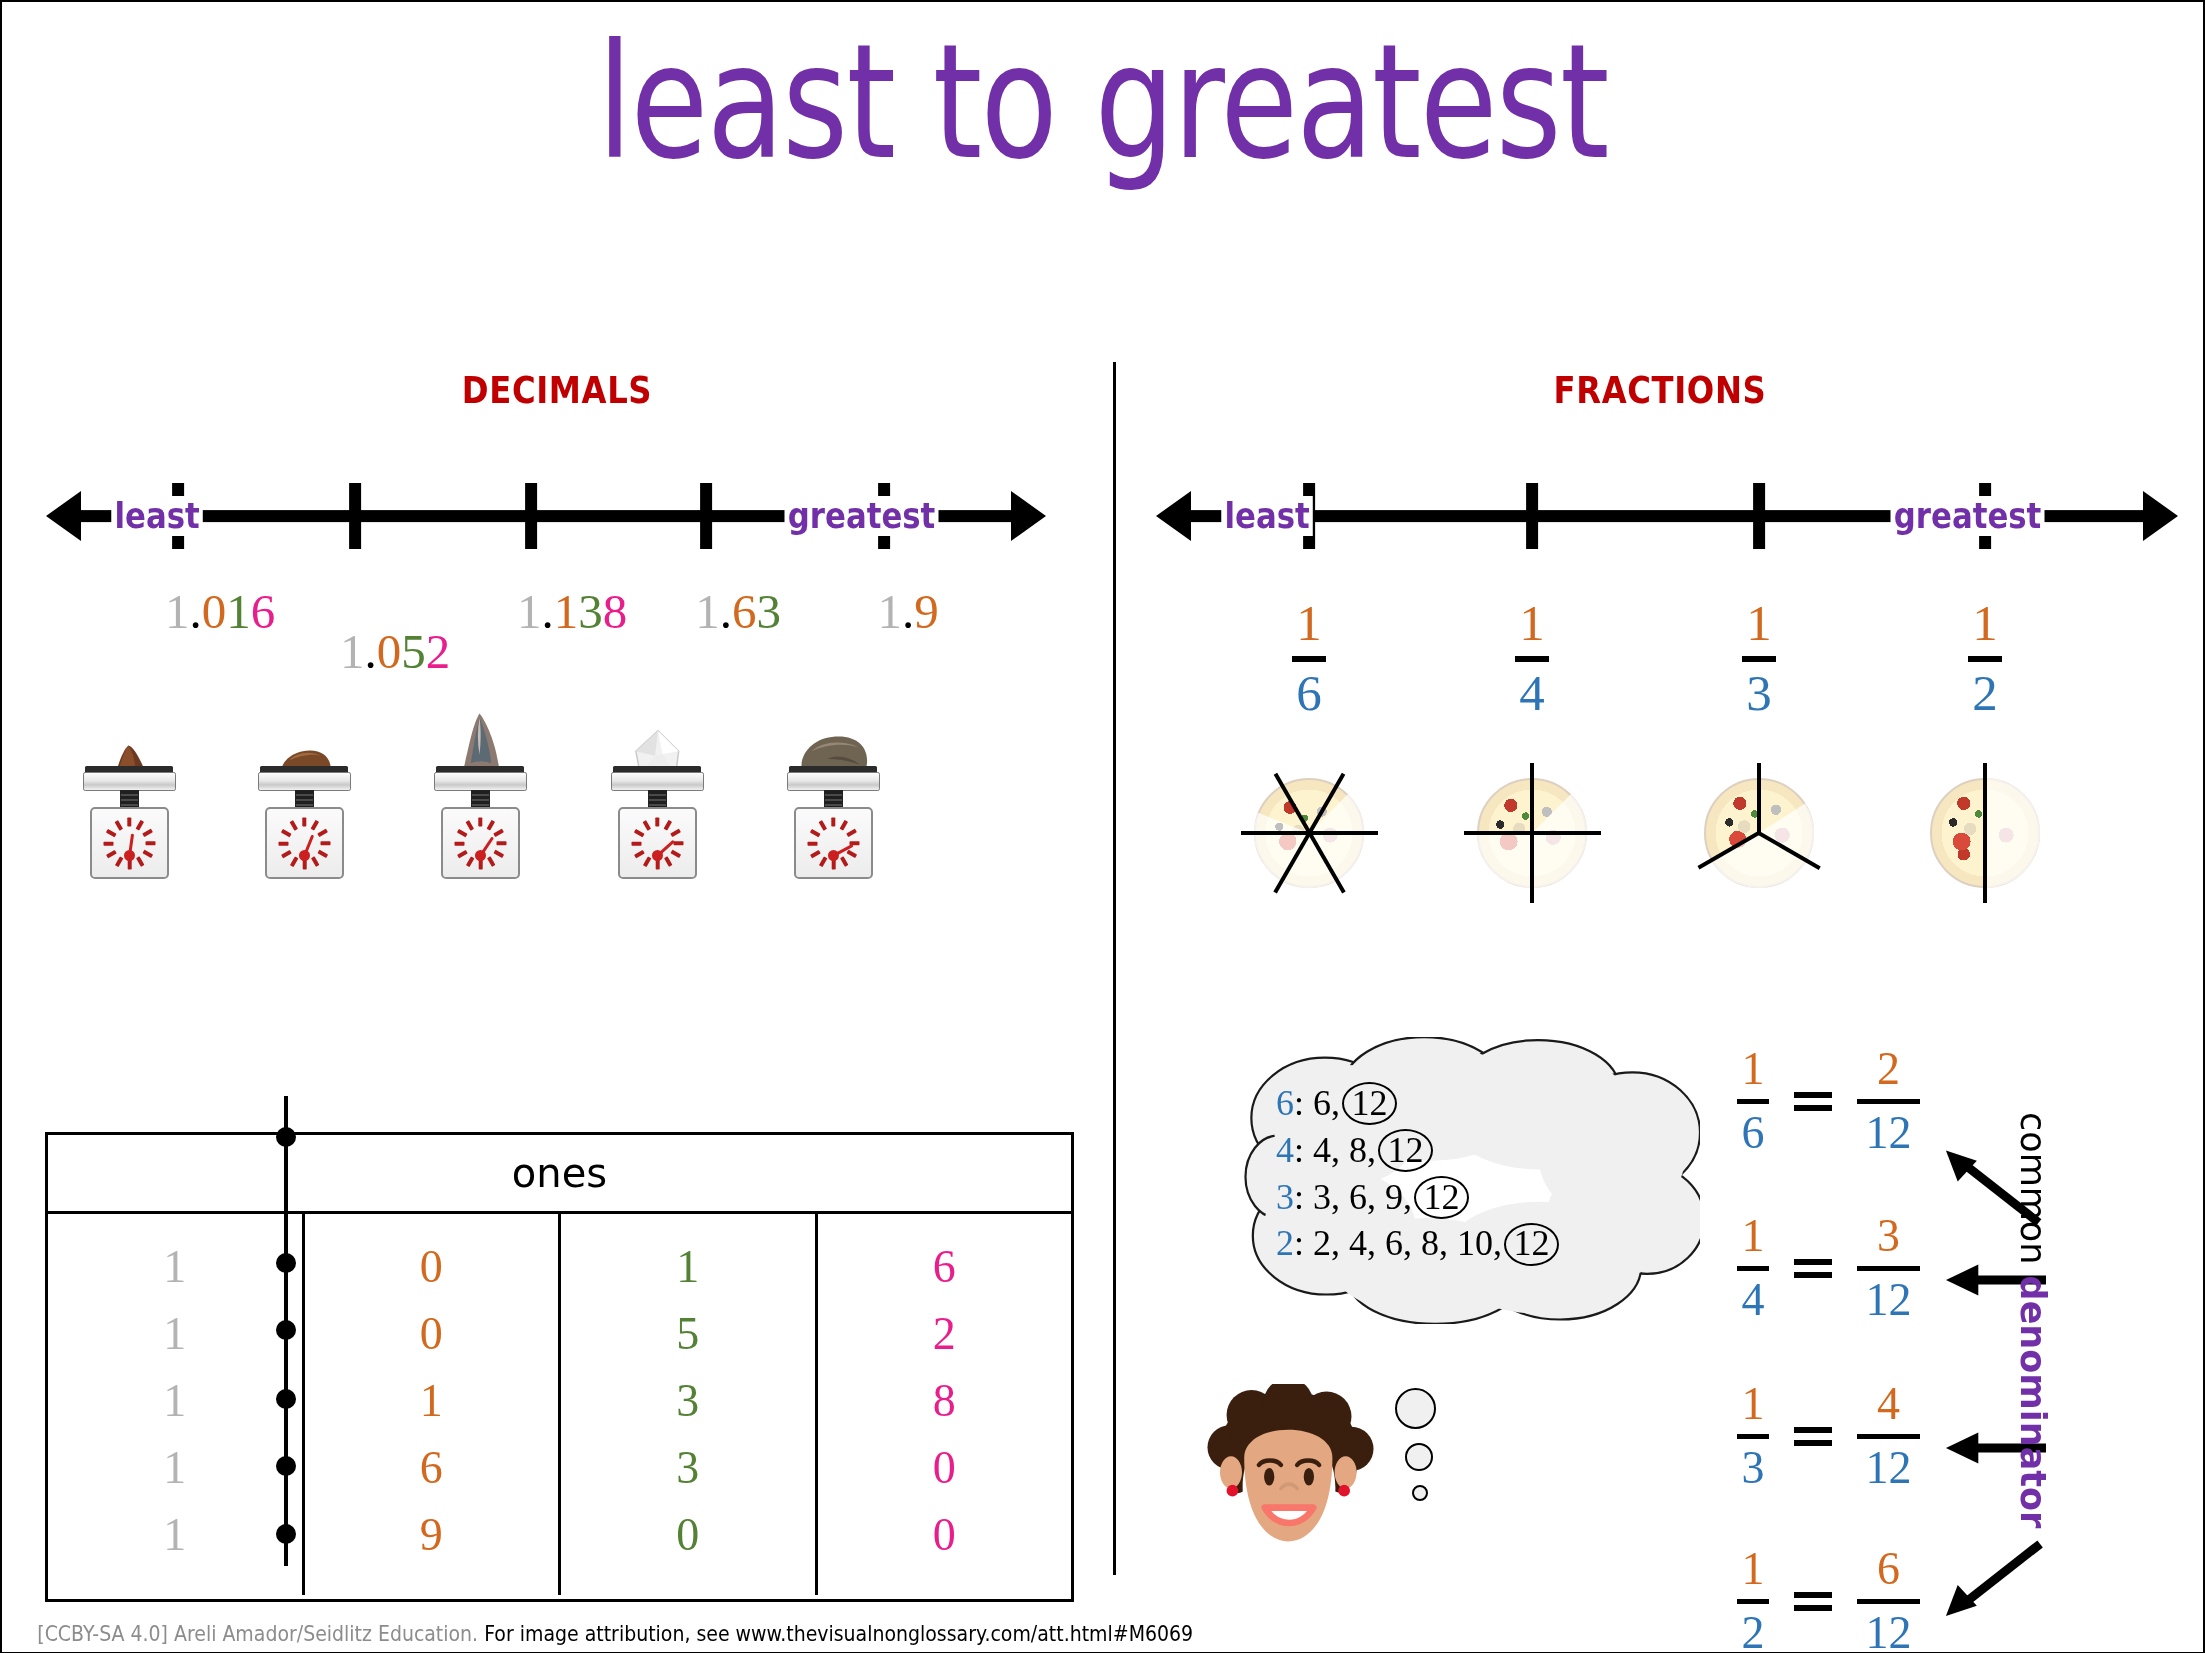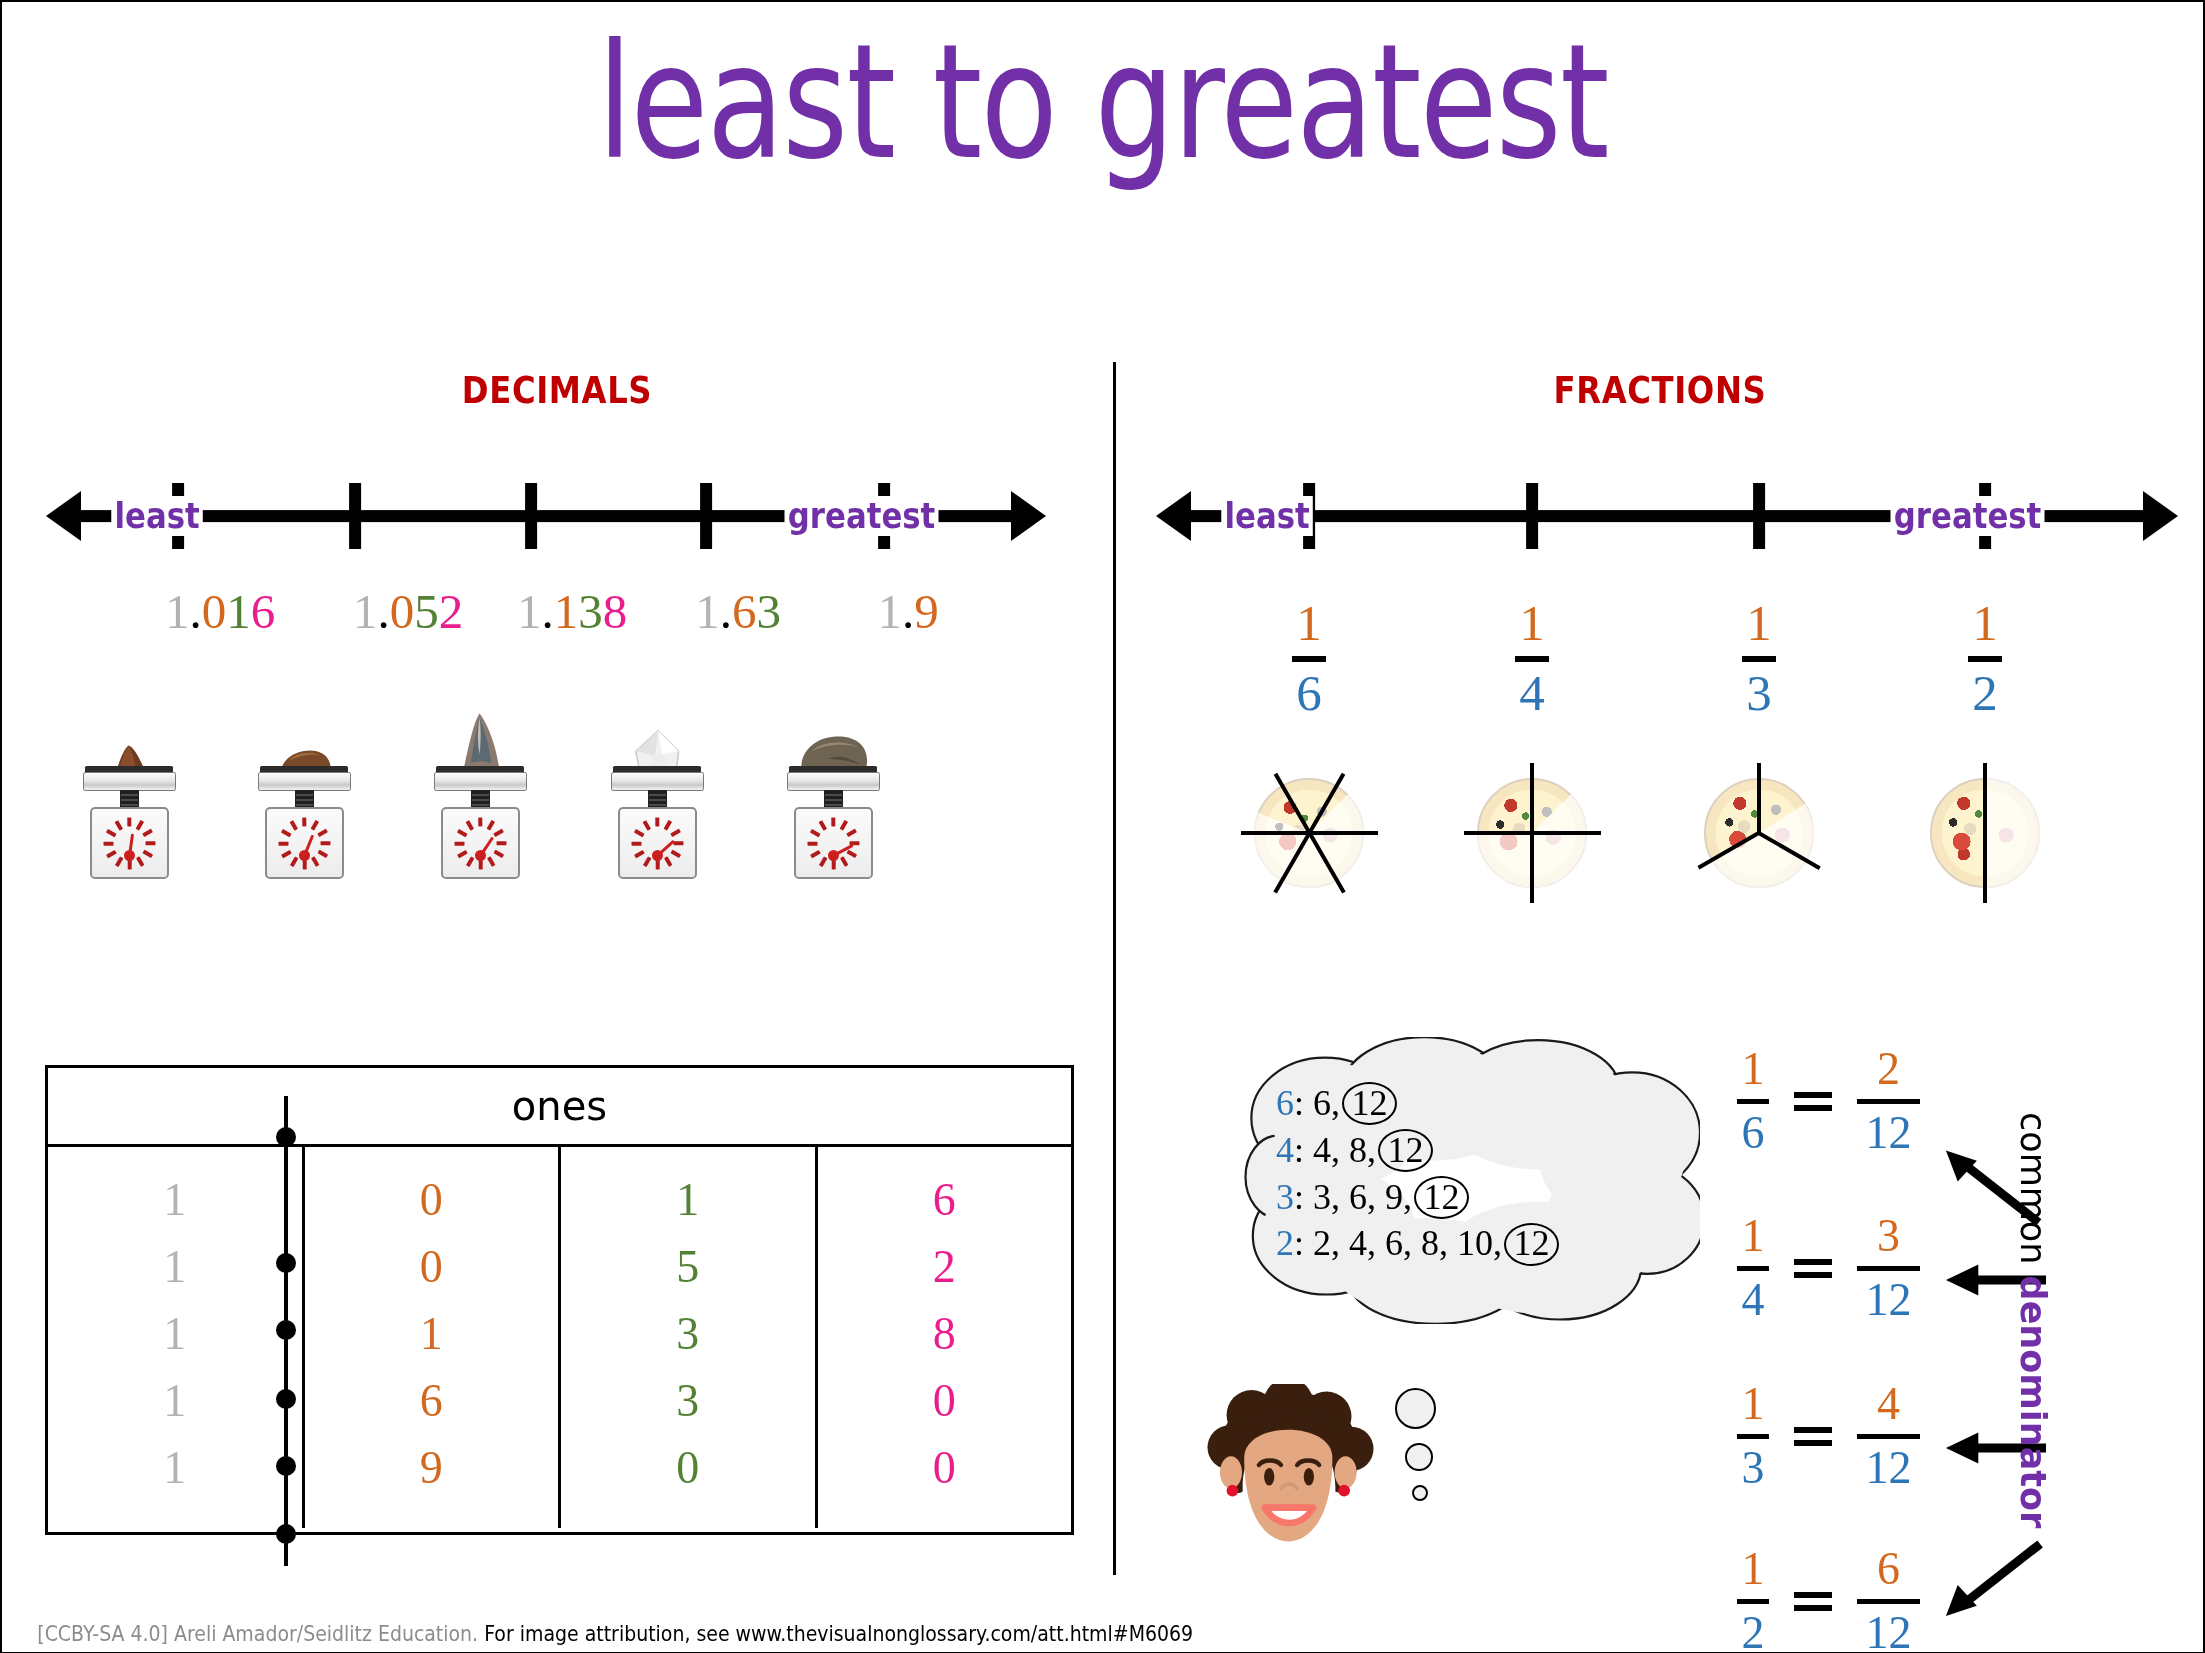--- a/index.html
+++ b/index.html
@@ -101,21 +101,21 @@
     transform-origin: bottom center; border-radius:1.5px;
   }
   .scale .hub {
     position:absolute; left:50%; bottom:28%; width:11px;height:11px; background:#cc1f1f;
     border-radius:50%; transform:translate(-50%,50%);
   }
   .rock { position:absolute; left:50%; transform:translateX(-50%); }
 
   
   #pv-table {
-    position:absolute; left: 43px; top: 1063px; width: 1029px; height: 470px;
+    position:absolute; left: 43px; top: 1130px; width: 1029px; height: 470px;
     border: 3.7px solid #000;
   }
   #pv-table .thead { display:flex; height:79px; border-bottom:3.7px solid #000; }
   #pv-table .th {
     flex:1; display:flex; align-items:center; justify-content:center;
     font-family:"DejaVu Sans", sans-serif; font-size:40px; color:#000;
     border-right:3.7px solid #000; position:relative;
   }
   #pv-table .th:last-child { border-right:none; }
   #pv-table .tbody { display:flex; height: calc(100% - 83px); }
@@ -221,21 +221,21 @@
     <div class="nl-tick" style="left:660px;"></div>
     <div class="nl-tick" style="left:838px;"></div>
     <div class="nl-label" style="left:59px;">least</div>
     <div class="nl-label" style="left:728px;">greatest</div>
   </div>
 
   <div class="dec-row" style="left:44px; top:581px; width:1000px;">
     <div class="decimal" style="left:174px;">
       <span class="c-one">1</span><span class="c-dot">.</span><span class="c-ten">0</span><span class="c-hun">1</span><span class="c-tho">6</span>
     </div>
-    <div class="decimal" style="left:362px;">
+    <div class="decimal" style="left:349px;margin-top:40px;">
       <span class="c-one">1</span><span class="c-dot">.</span><span class="c-ten">0</span><span class="c-hun">5</span><span class="c-tho">2</span>
     </div>
     <div class="decimal" style="left:526px;">
       <span class="c-one">1</span><span class="c-dot">.</span><span class="c-ten">1</span><span class="c-hun">3</span><span class="c-tho">8</span>
     </div>
     <div class="decimal" style="left:692px;">
       <span class="c-one">1</span><span class="c-dot">.</span><span class="c-ten">6</span><span class="c-hun">3</span><span class="c-tho"></span>
     </div>
     <div class="decimal" style="left:862px;">
       <span class="c-one">1</span><span class="c-dot">.</span><span class="c-ten">9</span><span class="c-hun"></span><span class="c-tho"></span>

